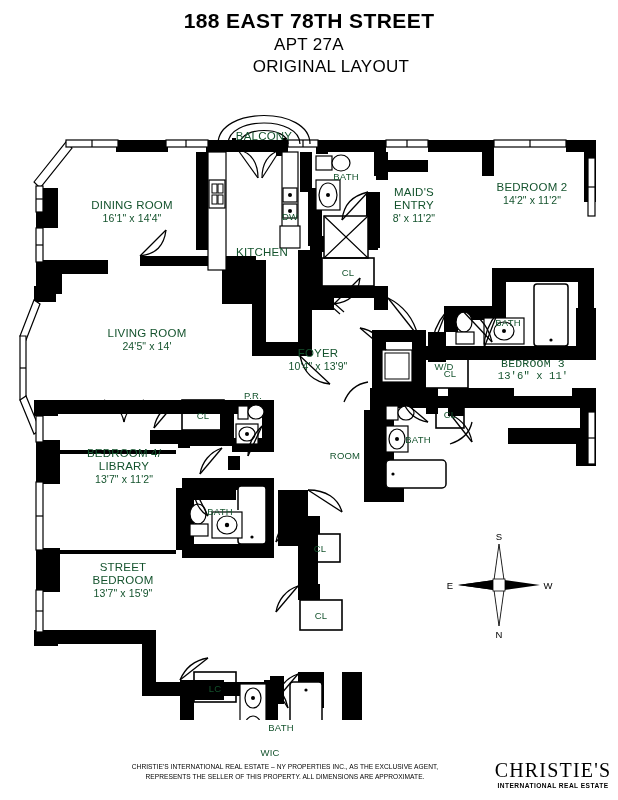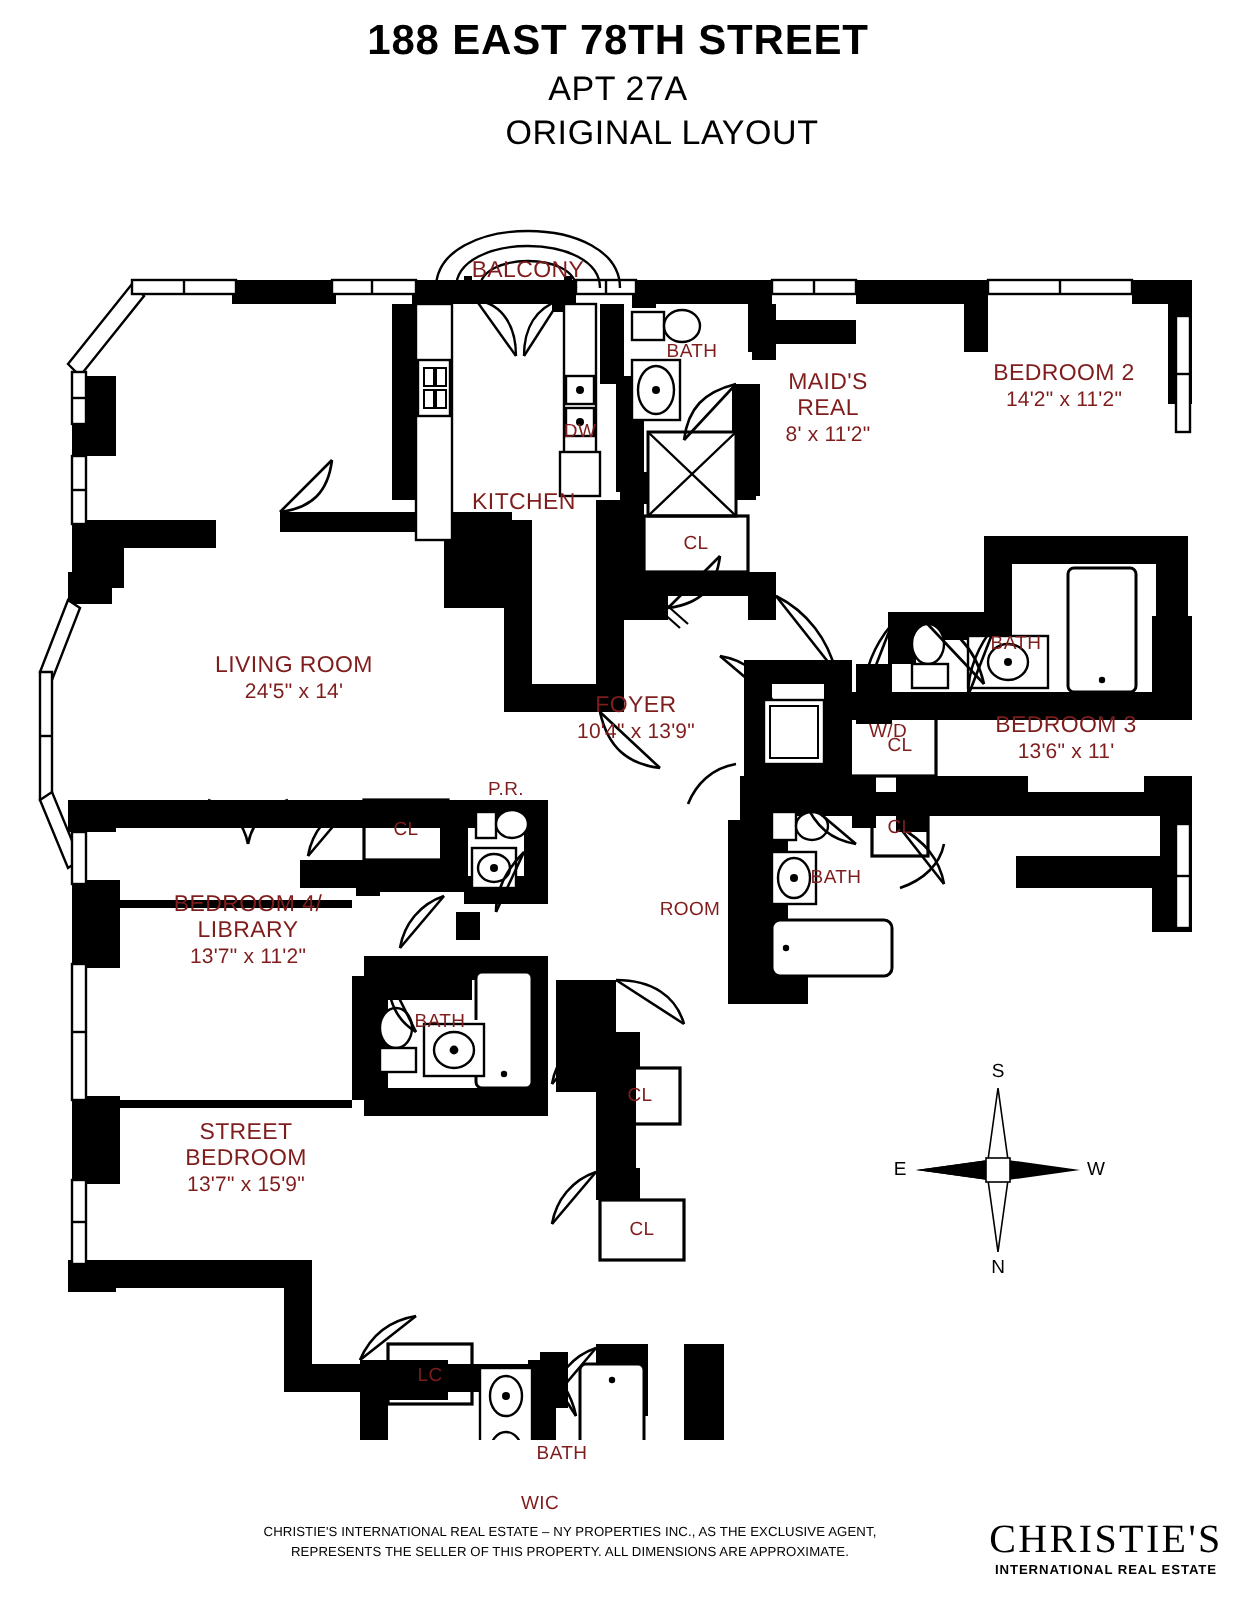--- a/index.html
+++ b/index.html
@@ -11,21 +11,21 @@
   .t1{font-size:21px;font-weight:bold;letter-spacing:.4px;line-height:26px;}
   .t2{font-size:17px;font-weight:normal;line-height:22px;letter-spacing:.3px;}
   .t3{font-size:17px;font-weight:normal;line-height:22px;letter-spacing:.3px;margin-left:44px;}
 
   
   #plan{position:absolute;left:0;top:100px;width:618px;height:620px;}
   #plansvg{display:block;}
 
   
   .rlabel{position:absolute;text-align:center;line-height:13px;white-space:nowrap;
-          font-family:"Liberation Sans",sans-serif;color:#7f1d1d;transform:translate(-50%,-50%);}
+          font-family:"Liberation Sans",sans-serif;color:#14532d;transform:translate(-50%,-50%);}
   .rname{font-size:11.5px;letter-spacing:.2px;}
   .rdim{font-size:10.5px;letter-spacing:.1px;}
   .small{font-size:9.5px;letter-spacing:.2px;}
 
   
   .compass{position:absolute;left:444px;top:530px;width:110px;height:110px;}
   .cl-letter{position:absolute;font-size:9.5px;transform:translate(-50%,-50%);}
 
   
   .footer{position:absolute;left:0;top:760px;width:618px;height:40px;}
@@ -425,46 +425,50 @@
         <rect x="436" y="300" width="28" height="28"></rect>
         <rect x="182" y="300" width="42" height="30"></rect>
         <rect x="300" y="434" width="40" height="28"></rect>
         <rect x="300" y="500" width="42" height="30"></rect>
         <rect x="194" y="572" width="42" height="30"></rect>
         <rect x="246" y="636" width="46" height="30"></rect>
       </g>
 
     </svg>
 
+    <div class="rlabel" style="left:132px;top:112px;">
+      <div class="rname">DINING ROOM</div>
+      <div class="rdim">16'1" x 14'4"</div>
+    </div>
 
     <div class="rlabel" style="left:147px;top:240px;">
       <div class="rname">LIVING ROOM</div>
       <div class="rdim">24'5" x 14'</div>
     </div>
 
     <div class="rlabel" style="left:262px;top:152px;">
       <div class="rname">KITCHEN</div>
     </div>
 
     <div class="rlabel" style="left:264px;top:36px;">
       <div class="rname">BALCONY</div>
     </div>
 
     <div class="rlabel" style="left:414px;top:105px;">
       <div class="rname">MAID'S</div>
-      <div class="rname">REAL</div>
+      <div class="rname">ENTRY</div>
       <div class="rdim">8' x 11'2"</div>
     </div>
 
     <div class="rlabel" style="left:532px;top:94px;">
       <div class="rname">BEDROOM 2</div>
       <div class="rdim">14'2" x 11'2"</div>
     </div>
 
-    <div class="rlabel" style="left:533px;top:270px;">
+    <div class="rlabel" style="left:533px;top:270px;font-family:Liberation Mono, monospace;">
       <div class="rname">BEDROOM 3</div>
       <div class="rdim">13'6" x 11'</div>
     </div>
 
     <div class="rlabel" style="left:318px;top:260px;">
       <div class="rname">FOYER</div>
       <div class="rdim">10'4" x 13'9"</div>
     </div>
 
     <div class="rlabel" style="left:124px;top:366px;">

